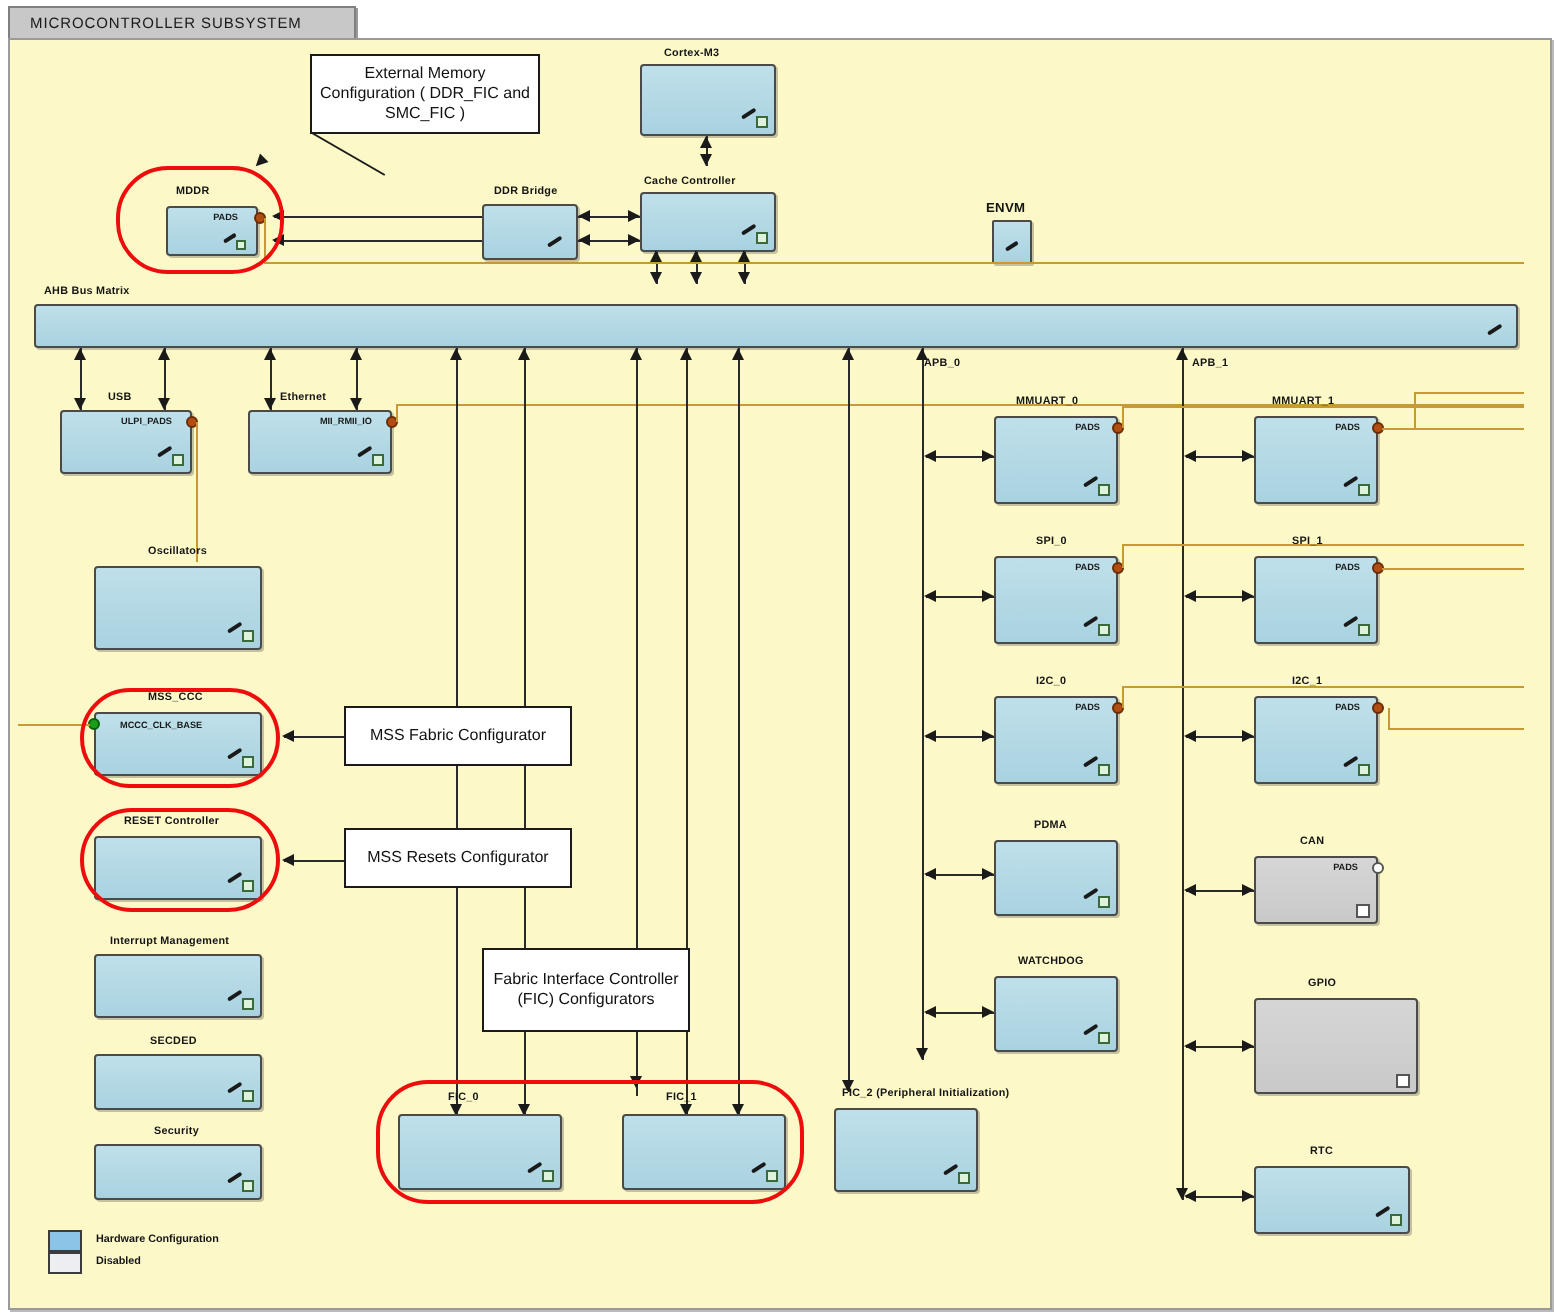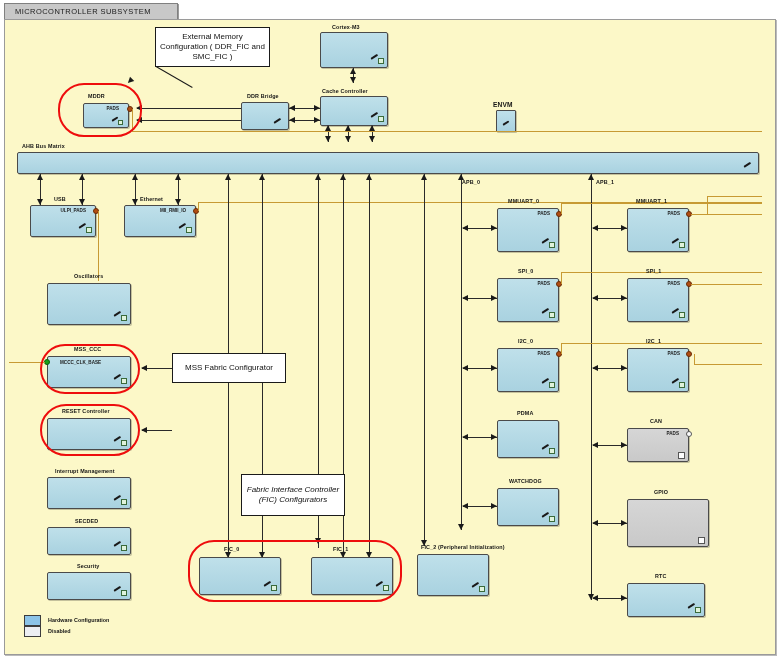--- a/index.html
+++ b/index.html
@@ -437,24 +437,25 @@
   </div>
 
   <div class="callout" style="left:155px;top:27px;width:115px;height:40px;">External Memory Configuration ( DDR_FIC and SMC_FIC )</div>
   <div class="leader" style="left:156px;top:66px;width:42px;transform:rotate(30deg);"></div>
   <div class="ar rt" style="left:127px;top:78px;transform:rotate(135deg);"></div>
 
   <div class="callout" style="left:172px;top:353px;width:114px;height:30px;">MSS Fabric Configurator</div>
   <div class="h" style="left:142px;top:368px;width:30px;"></div>
   <div class="ar lf" style="left:141px;top:365px;"></div>
 
+  <div class="callout" style="left:172px;top:414px;width:114px;height:30px;">MSS Resets Configurator</div>
   <div class="h" style="left:142px;top:430px;width:30px;"></div>
   <div class="ar lf" style="left:141px;top:427px;"></div>
 
-  <div class="callout" style="left:241px;top:474px;width:104px;height:42px;font-style:italic;">Fabric Interface Controller (FIC) Configurators</div>
+  <div class="callout" style="left:241px;top:474px;width:104px;height:42px;">Fabric Interface Controller (FIC) Configurators</div>
 
   <div class="hl" style="left:58px;top:83px;width:84px;height:54px;"></div>
   <div class="hl" style="left:40px;top:344px;width:100px;height:50px;"></div>
   <div class="hl" style="left:40px;top:404px;width:100px;height:52px;"></div>
   <div class="hl" style="left:188px;top:540px;width:214px;height:62px;"></div>
 
   <div class="legend" style="left:24px;top:615px;">
     <span class="sw hw"></span>
     <span class="sw dis"></span>
     <span class="lt" style="top:2px;">Hardware Configuration</span>

